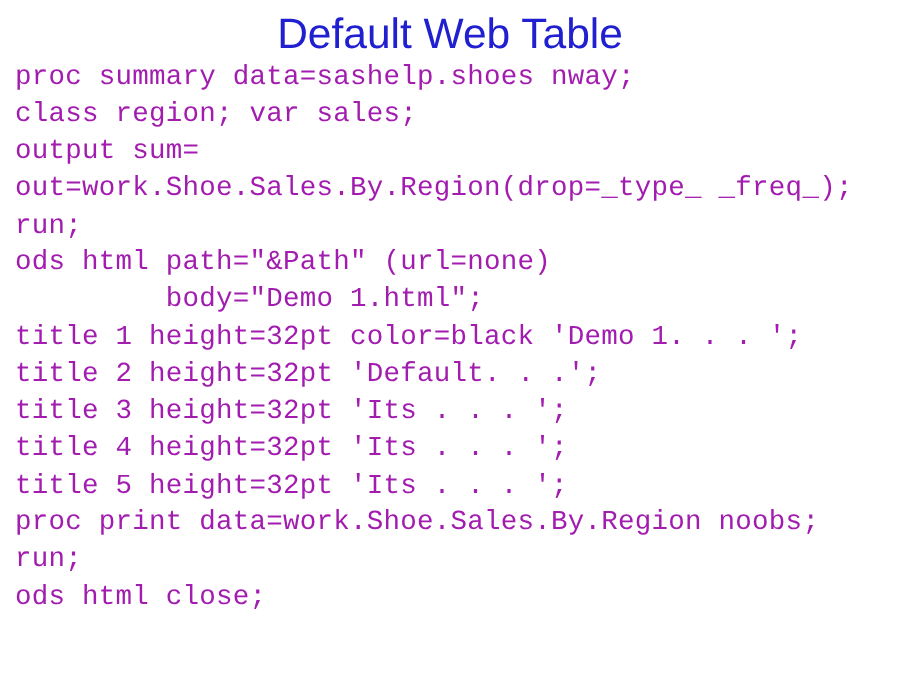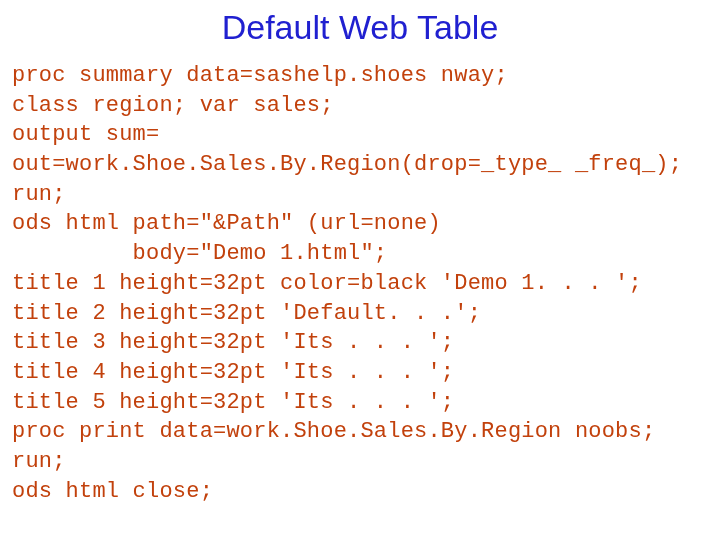--- a/index.html
+++ b/index.html
@@ -13,27 +13,26 @@
     .slide {
       width: 100%;
       height: 100%;
       padding: 8px 12px;
     }
     .title {
       text-align: center;
       font-size: 34px;
       color: #2020d0;
       font-weight: normal;
-      margin-bottom: 14px;
       font-family: Arial, Helvetica, sans-serif;
     }
     .code {
       font-family: "Courier New", Courier, monospace;
       font-size: 22px;
-      color: #c2410c;
+      color: #a21caf;
       white-space: pre;
       line-height: 1.35;
       letter-spacing: 0.2px;
     }
   </style>
 </head>
 <body>
 
 <div class="slide">
   <h1 class="title">Default Web Table</h1>

